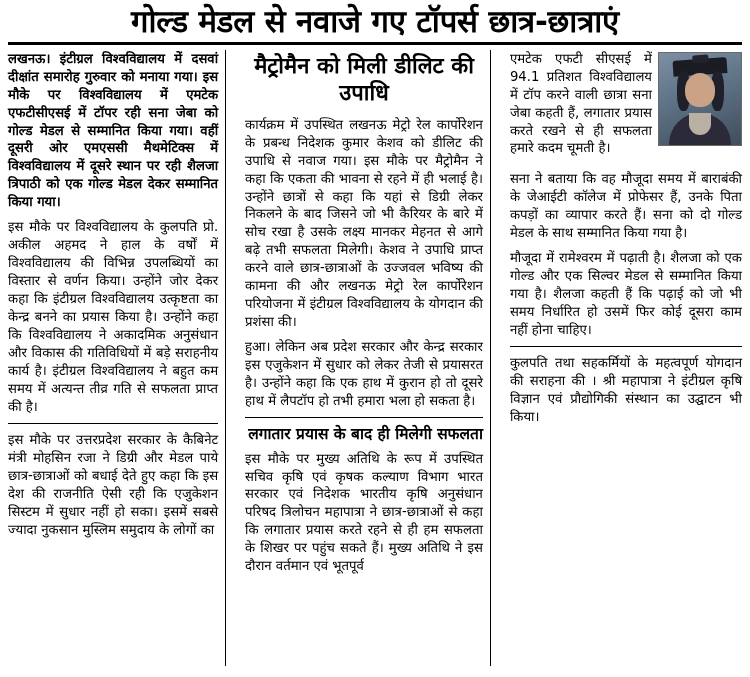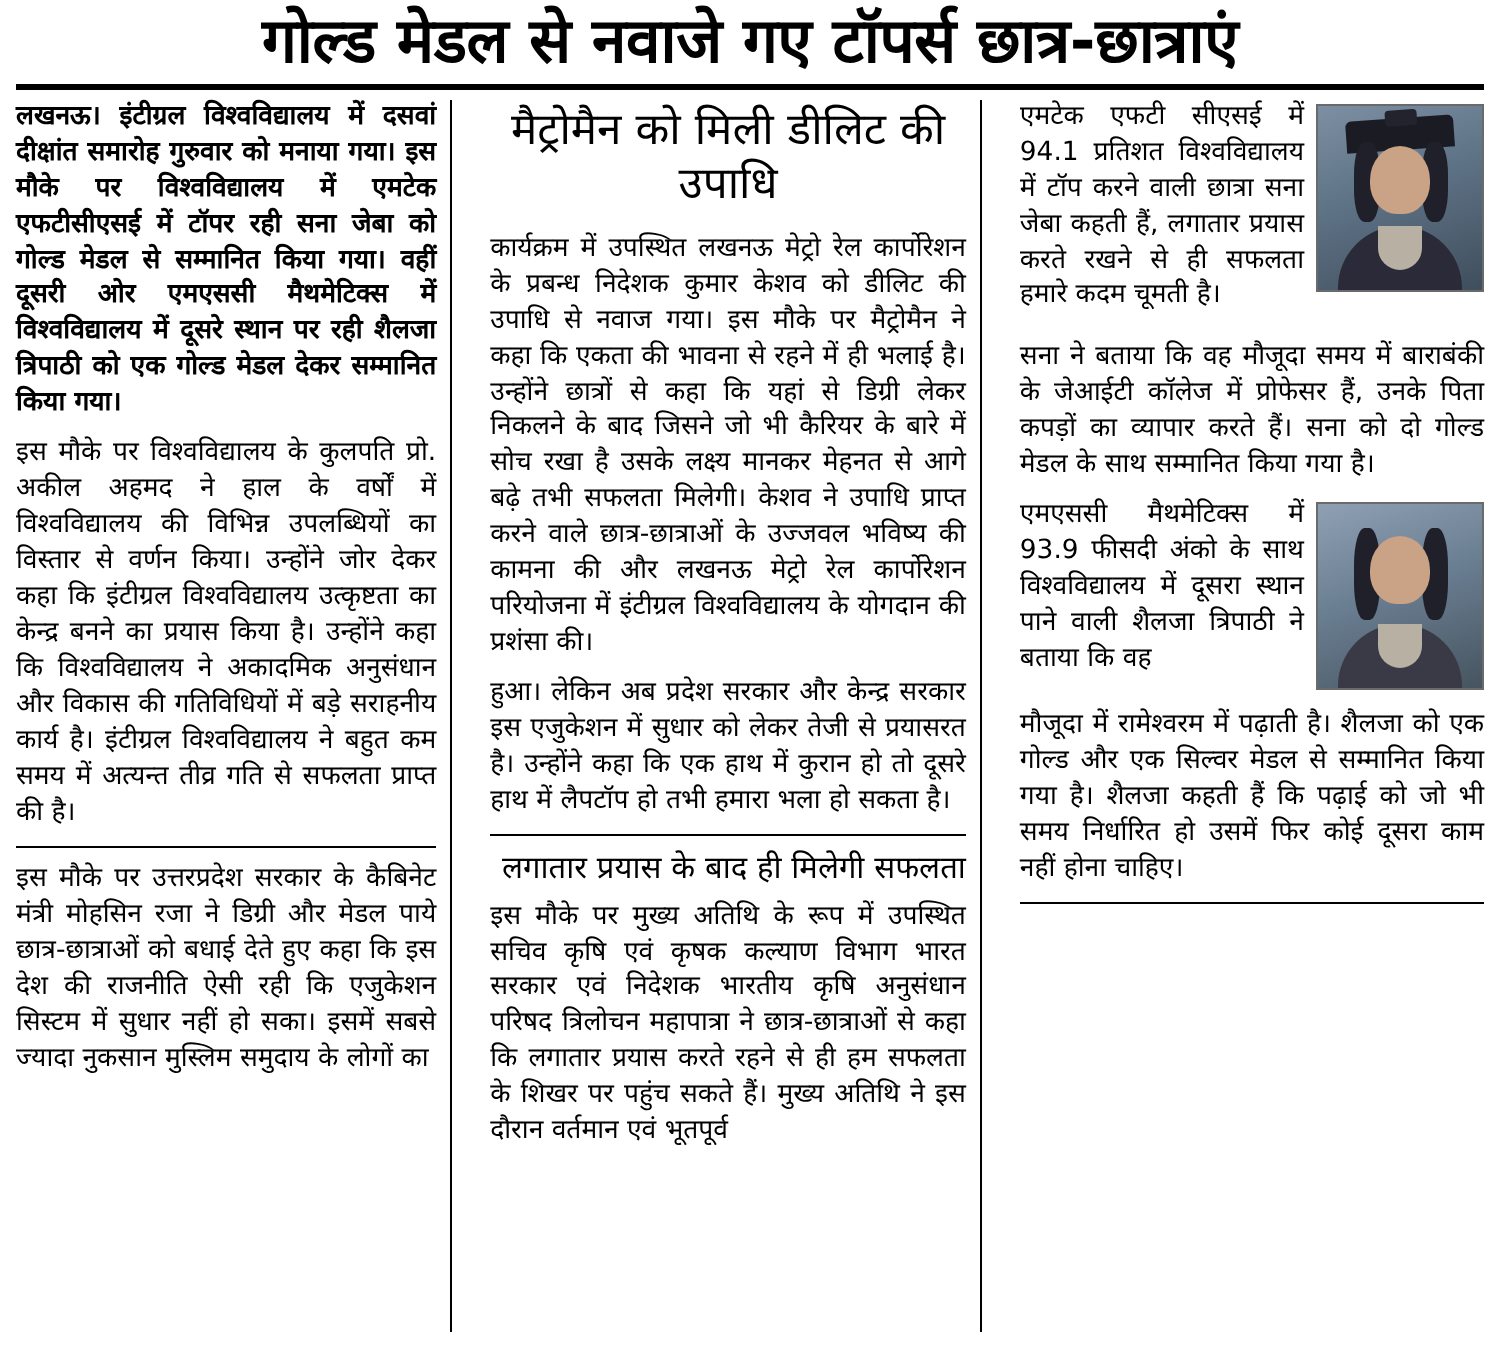--- a/index.html
+++ b/index.html
@@ -56,21 +56,21 @@
     text-justify: inter-word;
   }
   p.body.first {
     text-indent: 0;
   }
   .lead {
     font-weight: bold;
   }
   .subhead {
     font-size: 20px;
-    font-weight: normal;
+    font-weight: bold;
     line-height: 1.2;
     margin: 4px 0 7px 0;
     text-align: left;
   }
   .subhead.center {
     text-align: center;
     font-size: 22px;
     line-height: 1.25;
     margin: 2px 0 9px 0;
   }
@@ -185,28 +185,19 @@
           <div class="cap"></div>
           <div class="hairL"></div>
           <div class="hairR"></div>
           <div class="face"></div>
           <div class="body2"></div>
         </div>
         <p class="body">एमटेक एफटी सीएसई में 94.1 प्रतिशत विश्वविद्यालय में टॉप करने वाली छात्रा सना जेबा कहती हैं, लगातार प्रयास करते रखने से ही सफलता हमारे कदम चूमती है।</p>
       </div>
       <p class="body">सना ने बताया कि वह मौजूदा समय में बाराबंकी के जेआईटी कॉलेज में प्रोफेसर हैं, उनके पिता कपड़ों का व्यापार करते हैं। सना को दो गोल्ड मेडल के साथ सम्मानित किया गया है।</p>
 
-      <div class="photo-block">
-        <div class="photo p2">
-
-          <div class="hairL"></div>
-          <div class="hairR"></div>
-          <div class="face"></div>
-          <div class="body2"></div>
-        </div>
-        <p class="body">एमएससी मैथमेटिक्स में 93.9 फीसदी अंको के साथ विश्वविद्यालय में दूसरा स्थान पाने वाली शैलजा त्रिपाठी ने बताया कि वह</p>
-      </div>
       <p class="body">मौजूदा में रामेश्वरम में पढ़ाती है। शैलजा को एक गोल्ड और एक सिल्वर मेडल से सम्मानित किया गया है। शैलजा कहती हैं कि पढ़ाई को जो भी समय निर्धारित हो उसमें फिर कोई दूसरा काम नहीं होना चाहिए।</p>
       <hr class="rule">
+      <p class="body">कुलपति तथा सहकर्मियों के महत्वपूर्ण योगदान की सराहना की । श्री महापात्रा ने इंटीग्रल कृषि विज्ञान एवं प्रौद्योगिकी संस्थान का उद्घाटन भी किया।</p>
     </div>
 
   </div>
 </div>
 
 </body></html>

